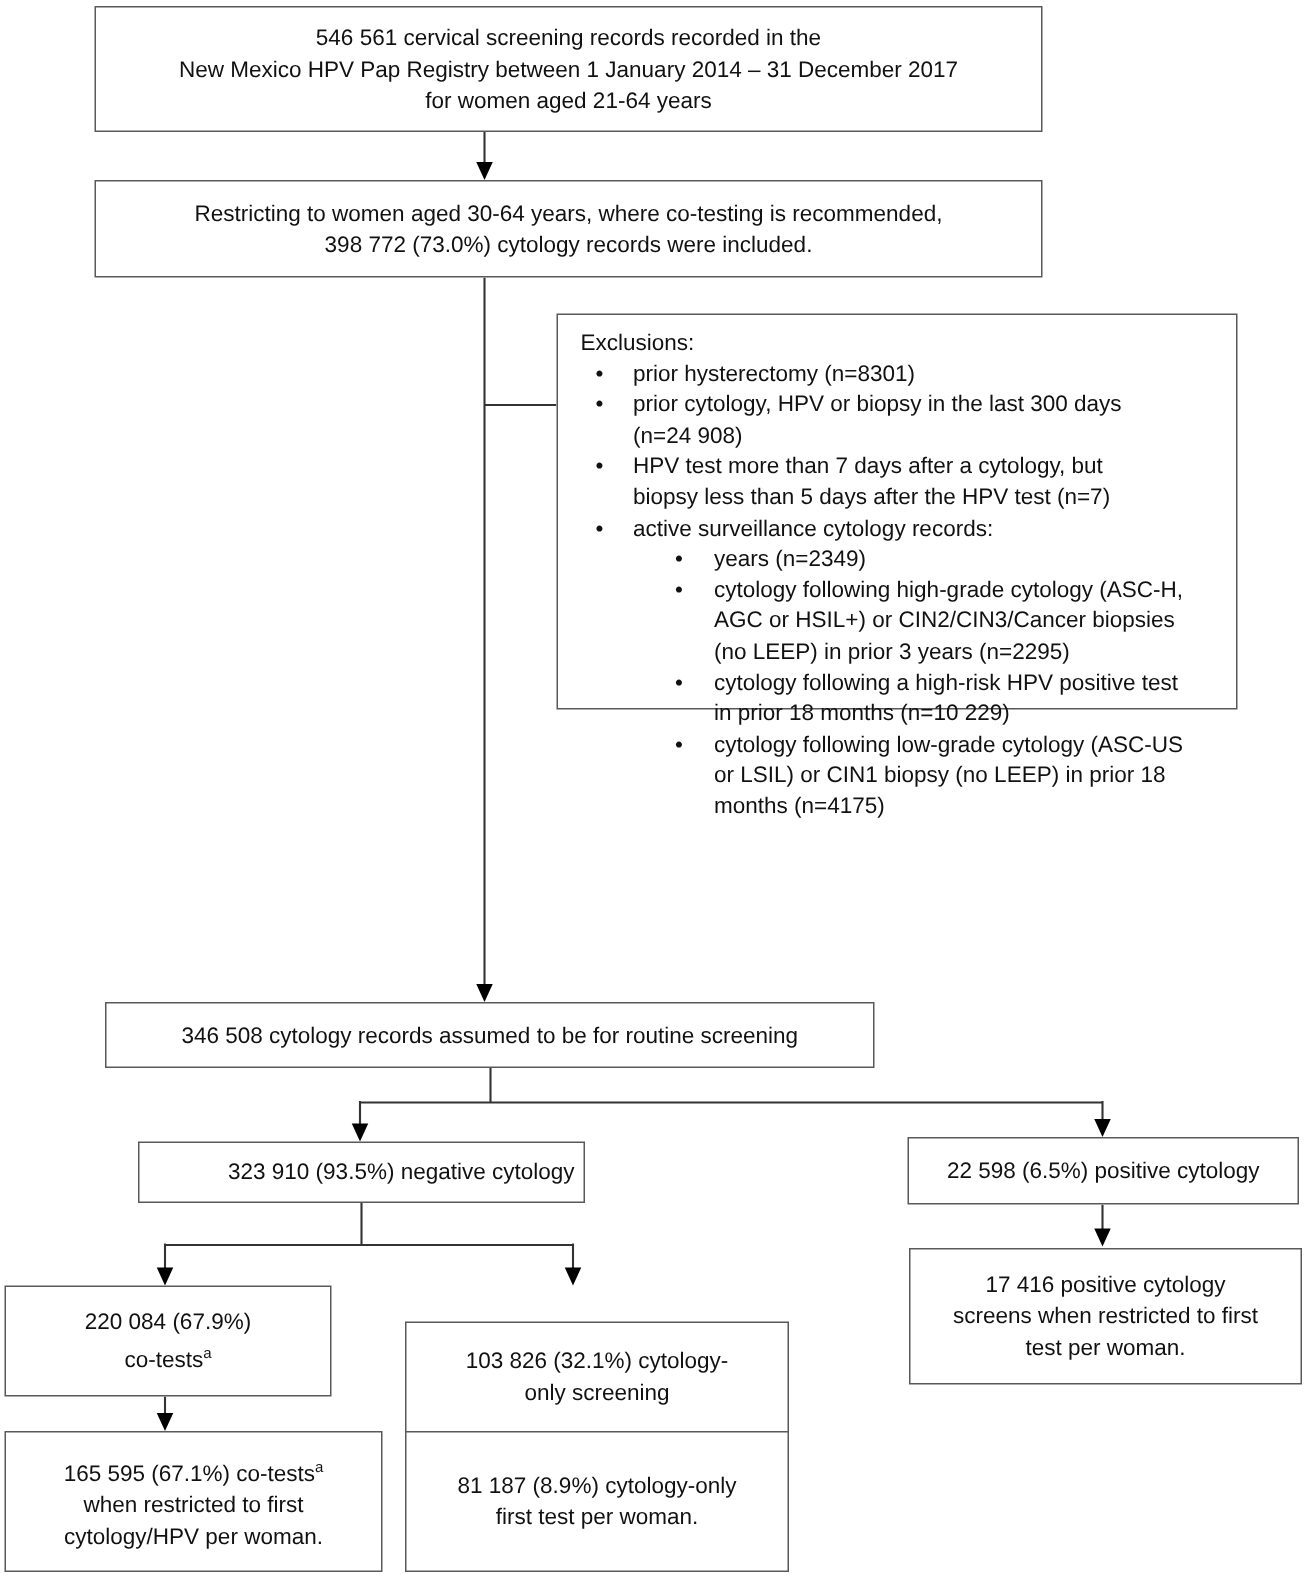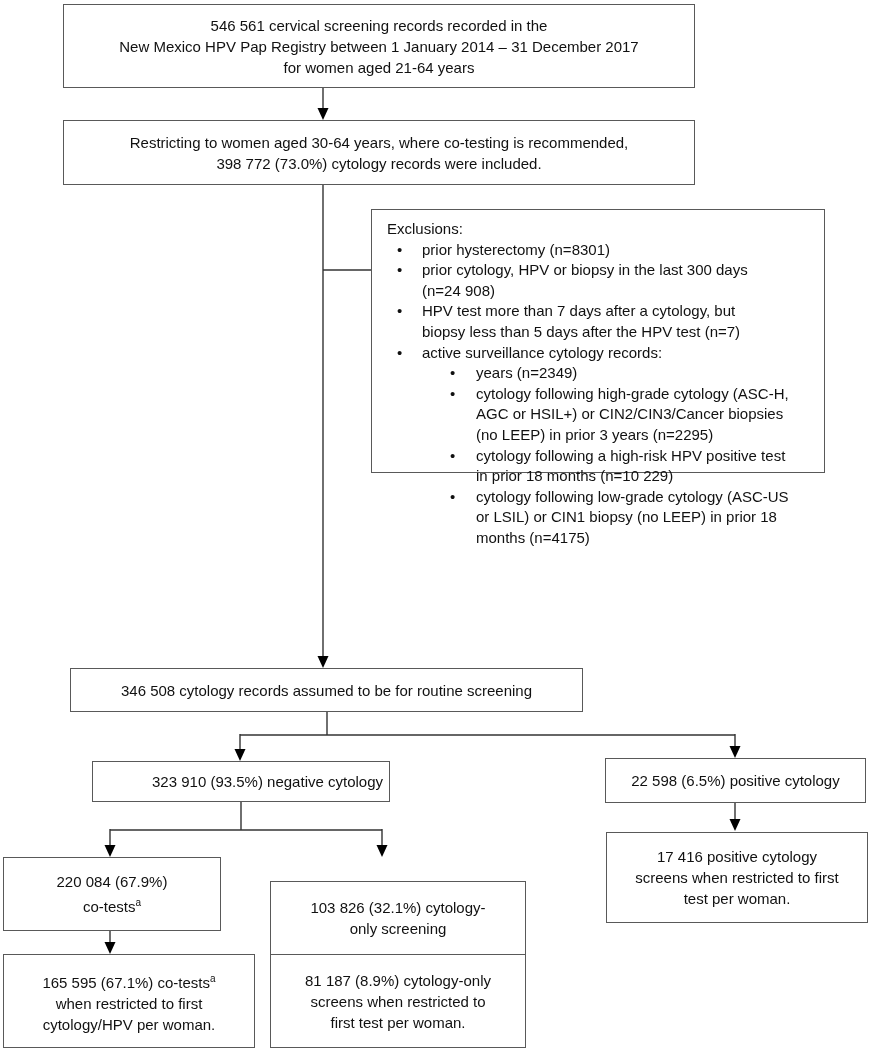--- a/index.html
+++ b/index.html
@@ -190,21 +190,20 @@
   </div>
 
   <div class="box center" id="cotests-first-box" style="left:3px; top:954px; width:252px; height:94px;">
     <div class="line"><span>165 595 (67.1%) co-tests</span><sup>a</sup></div>
     <div class="line">when restricted to first</div>
     <div class="line">cytology/HPV per woman.</div>
   </div>
 
   <div class="box center" id="cytology-only-first-box" style="left:270px; top:954px; width:256px; height:94px;">
     <div class="line">81 187 (8.9%) cytology-only</div>
-    <div class="line">screens when restricted to</div>
     <div class="line">first test per woman.</div>
   </div>
 
   <div class="box center" id="positive-first-box" style="left:606px; top:832px; width:262px; height:91px;">
     <div class="line">17 416 positive cytology</div>
     <div class="line">screens when restricted to first</div>
     <div class="line">test per woman.</div>
   </div>
 
 </div>

